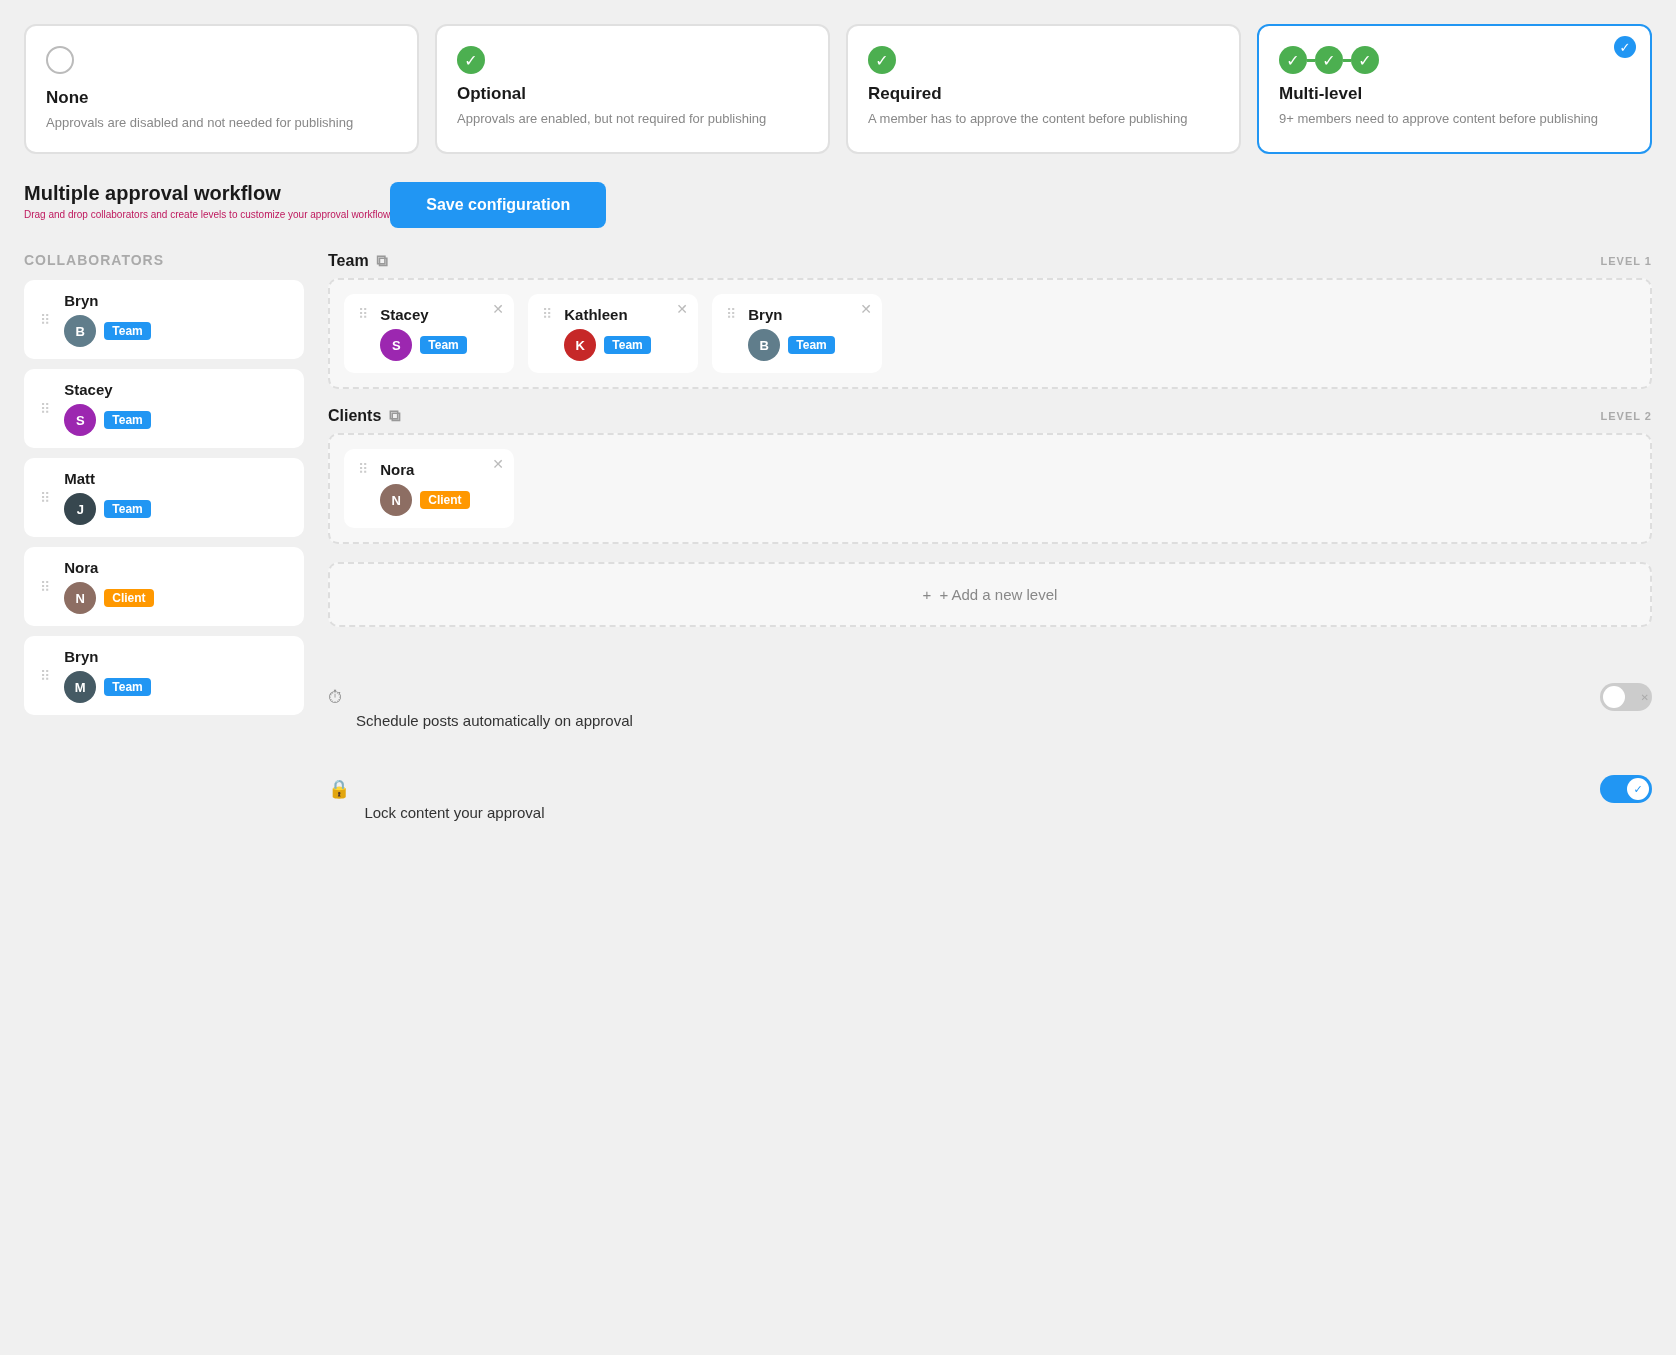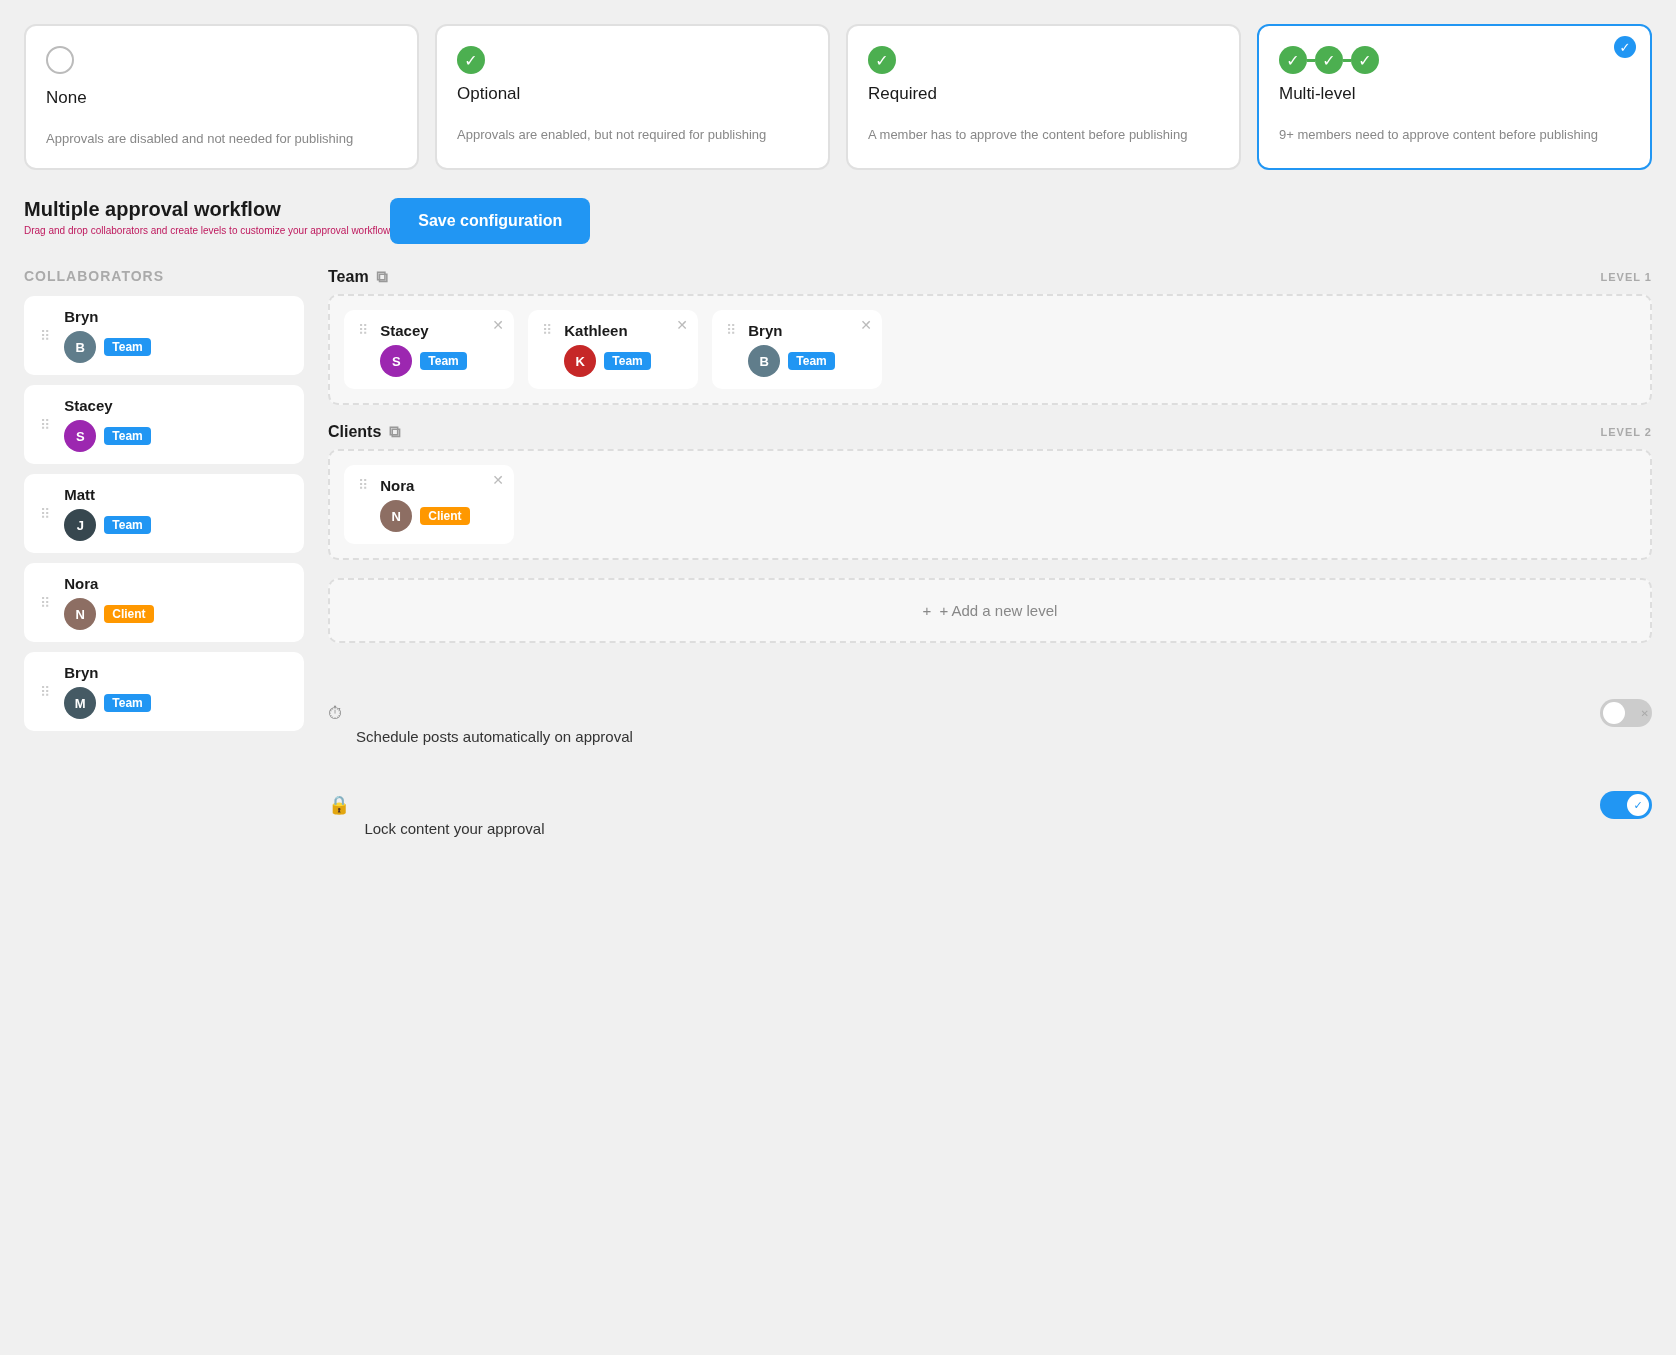--- a/index.html
+++ b/index.html
@@ -26,23 +26,23 @@
     }
     .approval-card.selected {
       border-color: #2196F3;
       background: #fff;
     }
     .approval-card .card-icon {
       margin-bottom: 10px;
     }
     .approval-card .card-title {
       font-size: 17px;
-      font-weight: 400;
+      font-weight: 700;
       color: #1a1a1a;
-      margin-bottom: 22px;
+      margin-bottom: 6px;
     }
     .approval-card .card-desc {
       font-size: 13px;
       color: #888;
       line-height: 1.4;
     }
 
     
     .icon-circle-empty {
       width: 28px;
@@ -108,21 +108,21 @@
     }
     .main-subtitle {
       font-size: 10px;
       color: #be185d;
     }
     .save-btn {
       background: #2196F3;
       color: #fff;
       border: none;
       border-radius: 8px;
-      padding: 14px 28px;
+      padding: 14px 36px;
       font-size: 16px;
       font-weight: 600;
       cursor: pointer;
       white-space: nowrap;
     }
 
     
     .workflow-layout {
       display: flex;
       gap: 24px;

